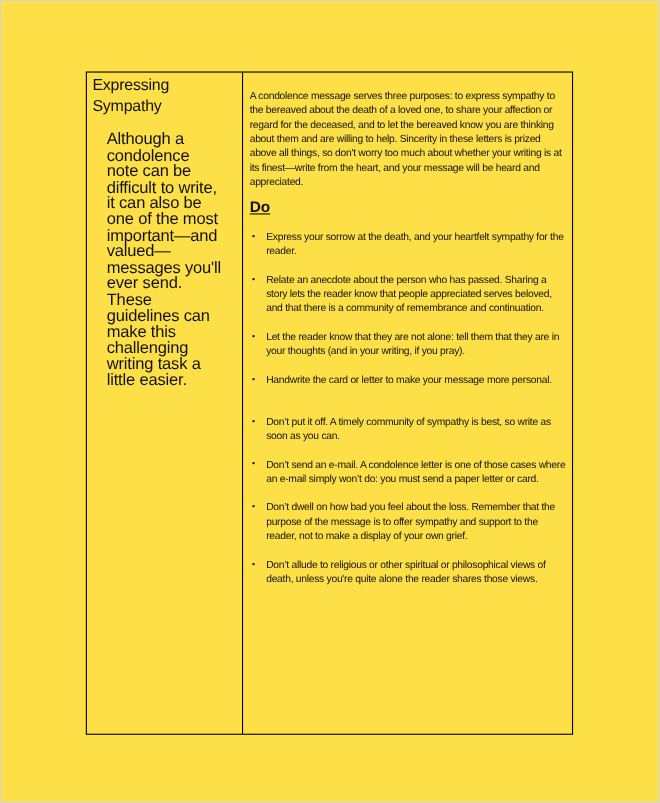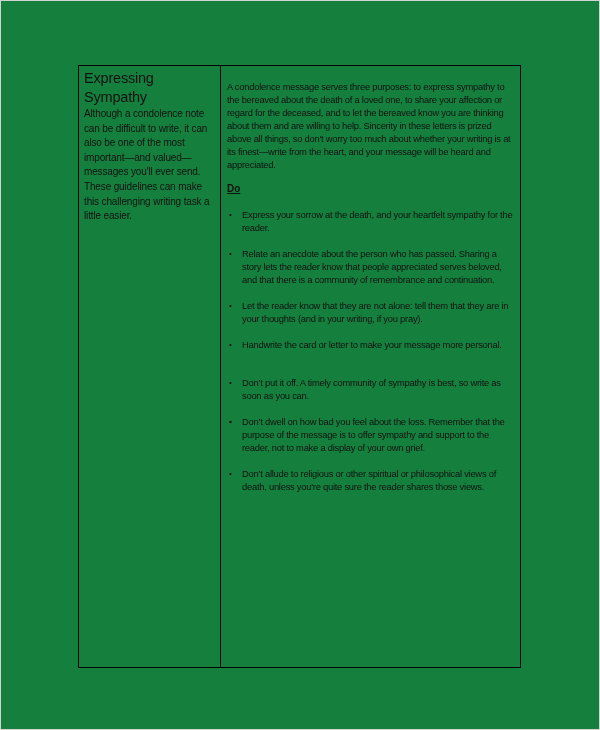--- a/index.html
+++ b/index.html
@@ -12,21 +12,21 @@
       height: 730px;
       position: relative;
       overflow: hidden;
     }
     .page {
       position: absolute;
       left: 0; top: 0;
       width: 598px;
       height: 728px;
       border: 1px solid #d4d4d4;
-      background: #15803d;
+      background: #fde047;
     }
     .doc-table {
       position: absolute;
       left: 77px;
       top: 64px;
       width: 443px;
       height: 603px;
       border: 1px solid #000;
       box-sizing: border-box;
       display: flex;
@@ -45,33 +45,33 @@
       box-sizing: border-box;
     }
     .left-title {
       font-size: 14.5px;
       line-height: 19px;
       margin: 0;
       font-weight: normal;
       letter-spacing: -0.2px;
     }
     .left-intro {
-      font-size: 10px;
+      font-size: 15px;
       line-height: 14.6px;
-      margin: 0;
+      margin: 13px;
       letter-spacing: -0.15px;
     }
     .intro {
       font-size: 9.4px;
       line-height: 13px;
       margin: 0 0 11px 0;
       letter-spacing: -0.25px;
     }
     .section-heading {
-      font-size: 10px;
+      font-size: 14px;
       font-weight: bold;
       line-height: 13px;
       margin: 0 0 13px 0;
       text-decoration: underline;
     }
     .bullet-list {
       list-style: none;
       margin: 0;
       padding: 0;
     }
@@ -126,26 +126,27 @@
         </li>
       </ul>
 
       <ul class="bullet-list">
         <li class="bullet-item">
           <span class="bullet-glyph">•</span>
           <span>Don’t put it off. A timely community of sympathy is best, so write as soon as you can.</span>
         </li>
         <li class="bullet-item">
           <span class="bullet-glyph">•</span>
+          <span>Don’t send an e-mail. A condolence letter is one of those cases where an e-mail simply won’t do: you must send a paper letter or card.</span>
         </li>
         <li class="bullet-item">
           <span class="bullet-glyph">•</span>
           <span>Don’t dwell on how bad you feel about the loss. Remember that the purpose of the message is to offer sympathy and support to the reader, not to make a display of your own grief.</span>
         </li>
         <li class="bullet-item">
           <span class="bullet-glyph">•</span>
-          <span>Don’t allude to religious or other spiritual or philosophical views of death, unless you're quite sure the reader shares those views.</span>
+          <span>Don’t allude to religious or other spiritual or philosophical views of death, unless you're quite alone the reader shares those views.</span>
         </li>
       </ul>
     </div>
 
   </div>
 </div>
 
 </body></html>

